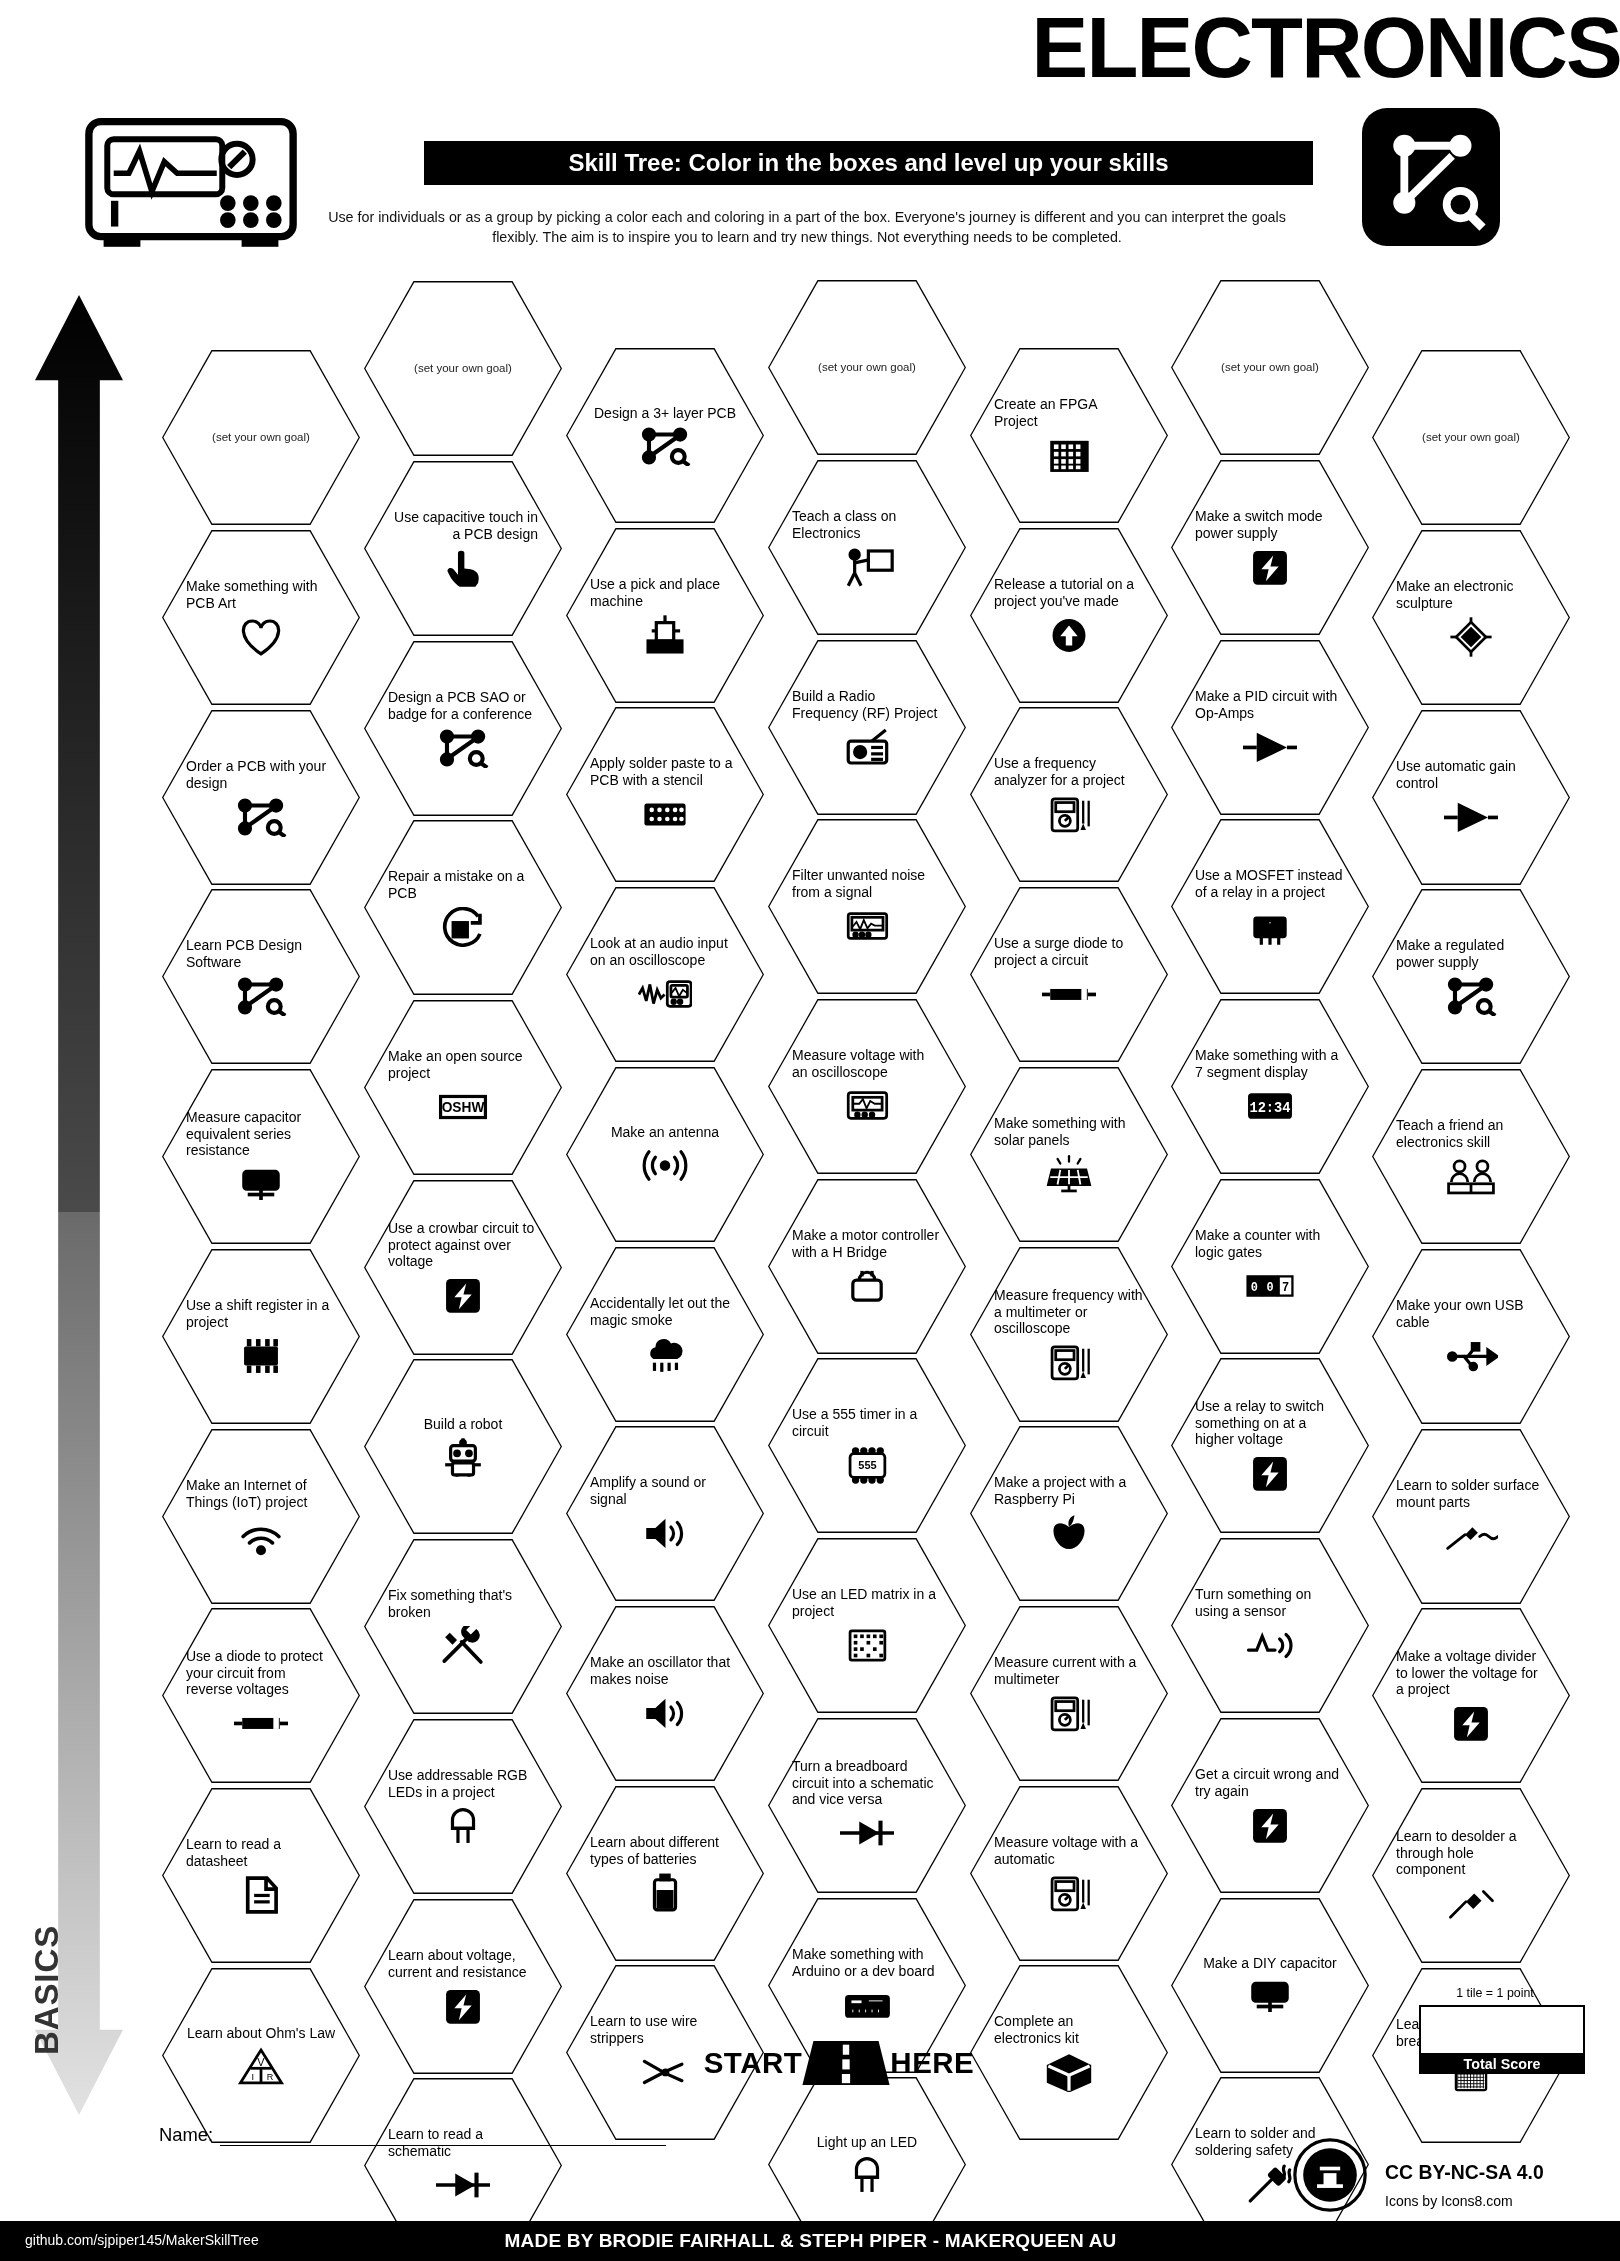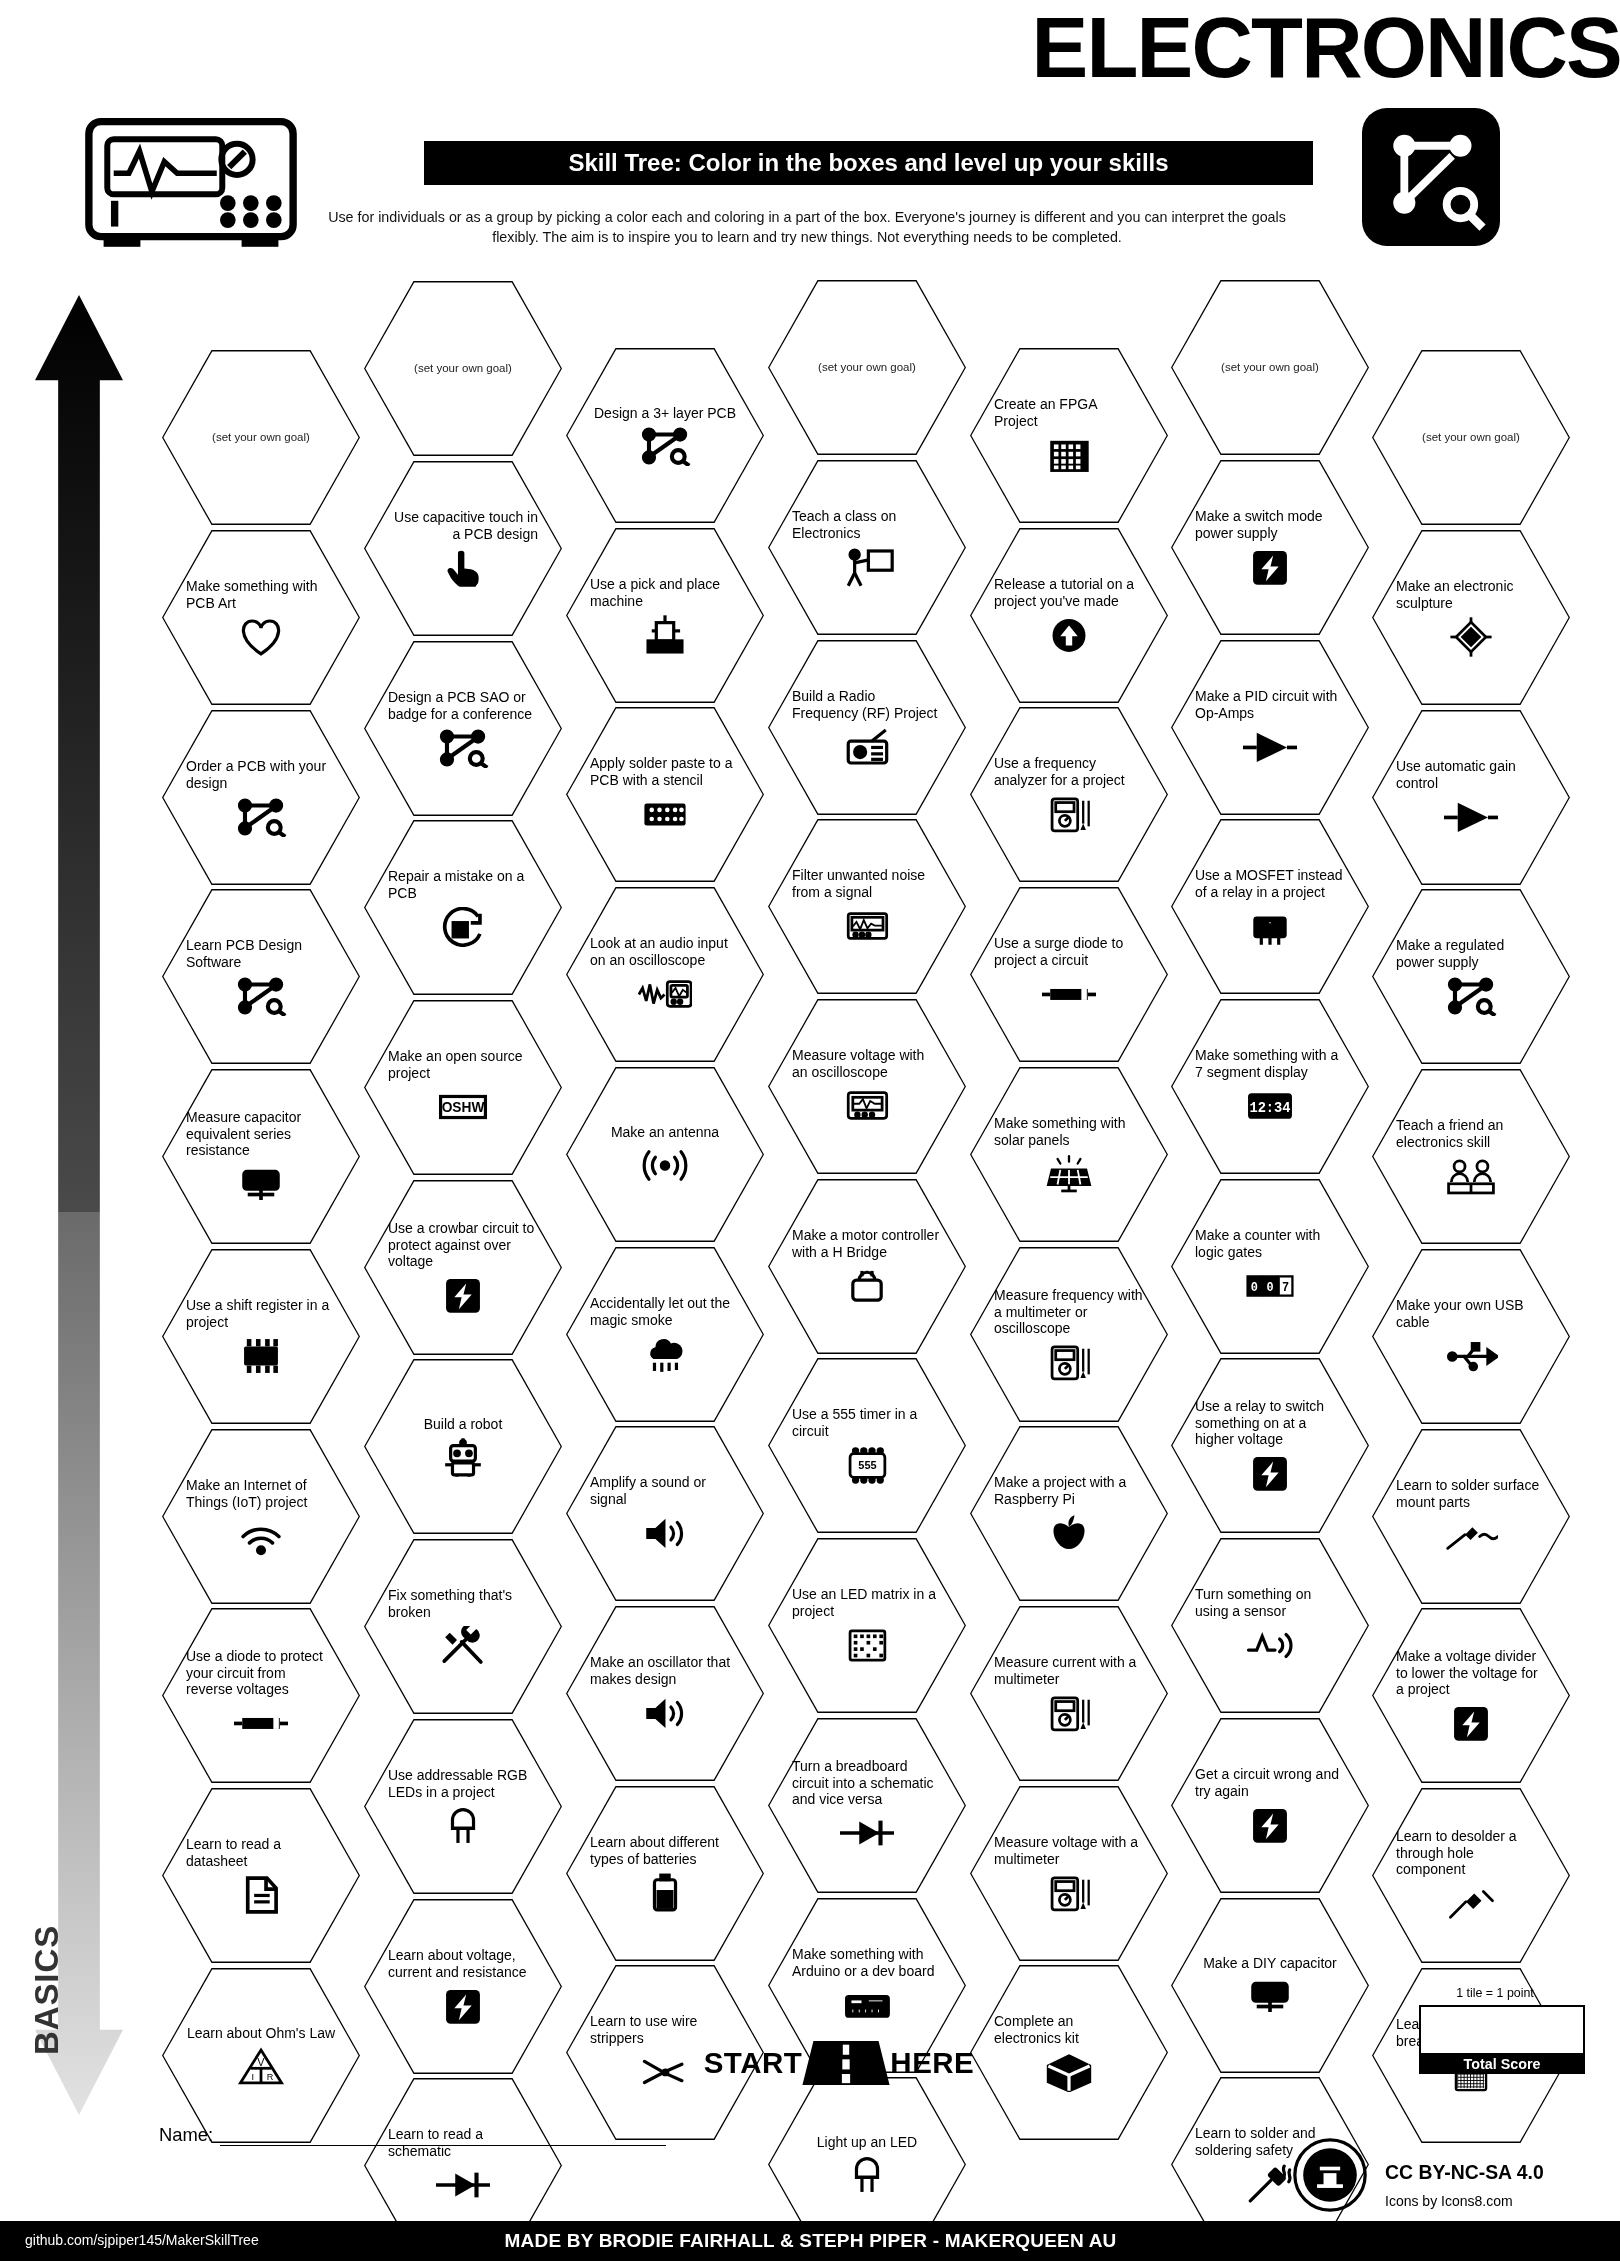--- a/index.html
+++ b/index.html
@@ -645,21 +645,21 @@
                 </g>
               </g>
             </svg>
           </div>
         </div>
       </div>
       <div class="hexwrap" style="left: 566px; top: 1606px;">
         <div class="outer"></div>
         <div class="inner"></div>
         <div class="hexcontent">
-          <div class="hex-label">Make an oscillator that makes design</div>
+          <div class="hex-label">Make an oscillator that makes noise</div>
           <div class="hex-icon">
             <svg viewBox="0 0 118 86" width="54" height="40">
               <g>
                 <polygon points="18,32 38,32 60,12 60,76 38,56 18,56" fill="#000"></polygon>
                 <g fill="none" stroke="#000" stroke-width="7" stroke-linecap="round">
                   <path d="M72 30 a20 20 0 0 1 0 28"></path>
                   <path d="M86 20 a36 36 0 0 1 0 48"></path>
                 </g>
               </g>
             </svg>
@@ -1073,21 +1073,21 @@
                 <line x1="102" y1="14" x2="102" y2="70" stroke-width="5"></line>
               </g>
             </svg>
           </div>
         </div>
       </div>
       <div class="hexwrap" style="left: 970px; top: 1786px;">
         <div class="outer"></div>
         <div class="inner"></div>
         <div class="hexcontent">
-          <div class="hex-label">Measure voltage with a multimeter</div>
+          <div class="hex-label">Measure voltage with a automatic</div>
           <div class="hex-icon">
             <svg viewBox="0 0 118 86" width="54" height="40">
               <g fill="none" stroke="#000" stroke-width="6">
                 <rect x="22" y="10" width="56" height="70" rx="6"></rect>
                 <rect x="30" y="18" width="40" height="20"></rect>
                 <circle cx="50" cy="58" r="12"></circle>
                 <line x1="50" y1="58" x2="58" y2="50"></line>
                 <line x1="90" y1="14" x2="90" y2="64" stroke-width="5"></line>
                 <path d="M90 64 l-6 14 h12 z" fill="#000" stroke="none"></path>
                 <line x1="102" y1="14" x2="102" y2="70" stroke-width="5"></line>

